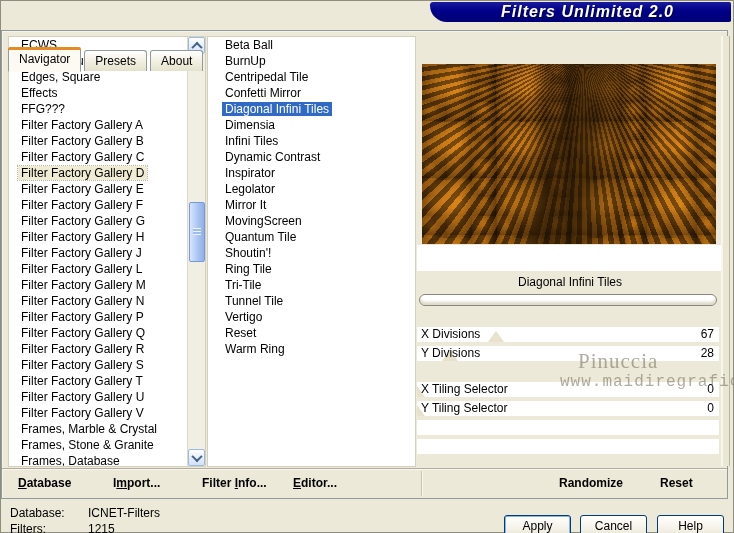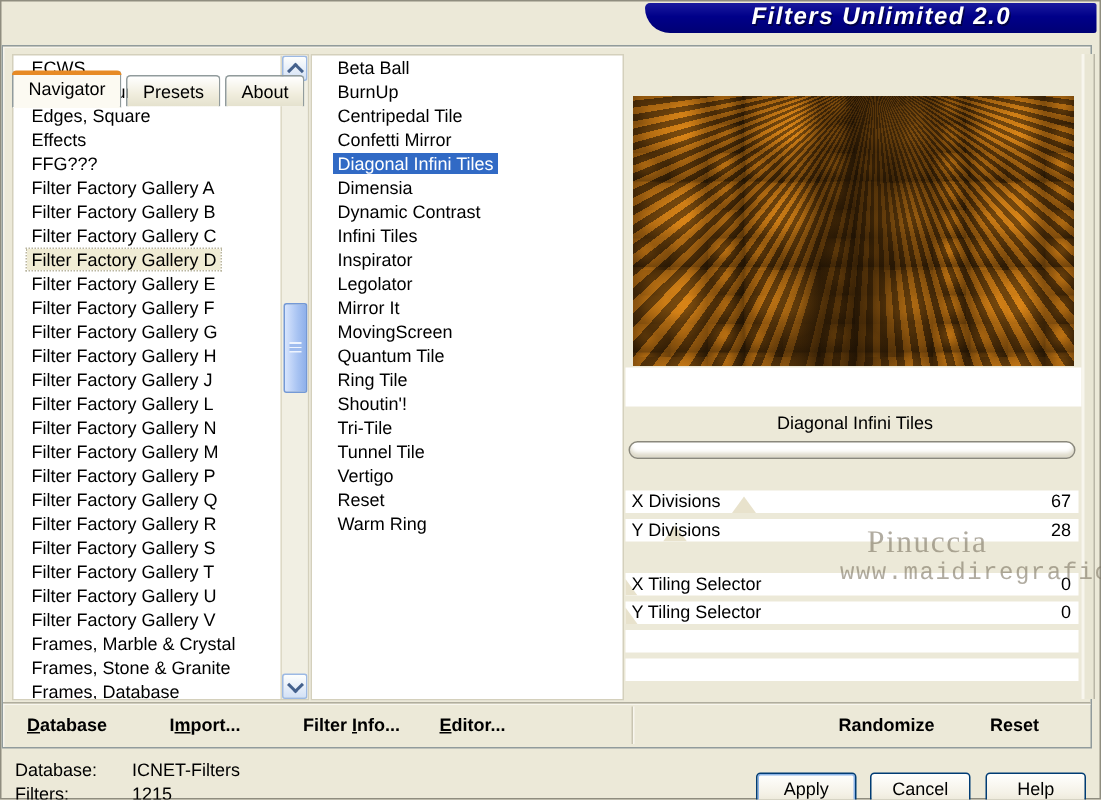--- a/index.html
+++ b/index.html
@@ -185,50 +185,50 @@
       <div class="li"><span class="li-label">Filter Factory Gallery A</span></div>
       <div class="li"><span class="li-label">Filter Factory Gallery B</span></div>
       <div class="li"><span class="li-label">Filter Factory Gallery C</span></div>
       <div class="li sel"><span class="li-label">Filter Factory Gallery D</span></div>
       <div class="li"><span class="li-label">Filter Factory Gallery E</span></div>
       <div class="li"><span class="li-label">Filter Factory Gallery F</span></div>
       <div class="li"><span class="li-label">Filter Factory Gallery G</span></div>
       <div class="li"><span class="li-label">Filter Factory Gallery H</span></div>
       <div class="li"><span class="li-label">Filter Factory Gallery J</span></div>
       <div class="li"><span class="li-label">Filter Factory Gallery L</span></div>
+      <div class="li"><span class="li-label">Filter Factory Gallery M</span></div>
       <div class="li"><span class="li-label">Filter Factory Gallery N</span></div>
-      <div class="li"><span class="li-label">Filter Factory Gallery M</span></div>
       <div class="li"><span class="li-label">Filter Factory Gallery P</span></div>
       <div class="li"><span class="li-label">Filter Factory Gallery Q</span></div>
       <div class="li"><span class="li-label">Filter Factory Gallery R</span></div>
       <div class="li"><span class="li-label">Filter Factory Gallery S</span></div>
       <div class="li"><span class="li-label">Filter Factory Gallery T</span></div>
       <div class="li"><span class="li-label">Filter Factory Gallery U</span></div>
       <div class="li"><span class="li-label">Filter Factory Gallery V</span></div>
       <div class="li"><span class="li-label">Frames, Marble &amp; Crystal</span></div>
       <div class="li"><span class="li-label">Frames, Stone &amp; Granite</span></div>
       <div class="li"><span class="li-label">Frames, Database</span></div>
     </div>
 
   <div class="listbox flt">
       <div class="li"><span class="li-label">Beta Ball</span></div>
       <div class="li"><span class="li-label">BurnUp</span></div>
       <div class="li"><span class="li-label">Centripedal Tile</span></div>
       <div class="li"><span class="li-label">Confetti Mirror</span></div>
       <div class="li sel"><span class="li-label">Diagonal Infini Tiles</span></div>
       <div class="li"><span class="li-label">Dimensia</span></div>
+      <div class="li"><span class="li-label">Infini Tiles</span></div>
       <div class="li"><span class="li-label">Dynamic Contrast</span></div>
-      <div class="li"><span class="li-label">Infini Tiles</span></div>
       <div class="li"><span class="li-label">Inspirator</span></div>
       <div class="li"><span class="li-label">Legolator</span></div>
       <div class="li"><span class="li-label">Mirror It</span></div>
       <div class="li"><span class="li-label">MovingScreen</span></div>
       <div class="li"><span class="li-label">Quantum Tile</span></div>
+      <div class="li"><span class="li-label">Shoutin'!</span></div>
       <div class="li"><span class="li-label">Ring Tile</span></div>
-      <div class="li"><span class="li-label">Shoutin'!</span></div>
       <div class="li"><span class="li-label">Tri-Tile</span></div>
       <div class="li"><span class="li-label">Tunnel Tile</span></div>
       <div class="li"><span class="li-label">Vertigo</span></div>
       <div class="li"><span class="li-label">Reset</span></div>
       <div class="li"><span class="li-label">Warm Ring</span></div>
     </div>
 
   <div class="preview"></div>
 
   <div class="wstrip"></div>

